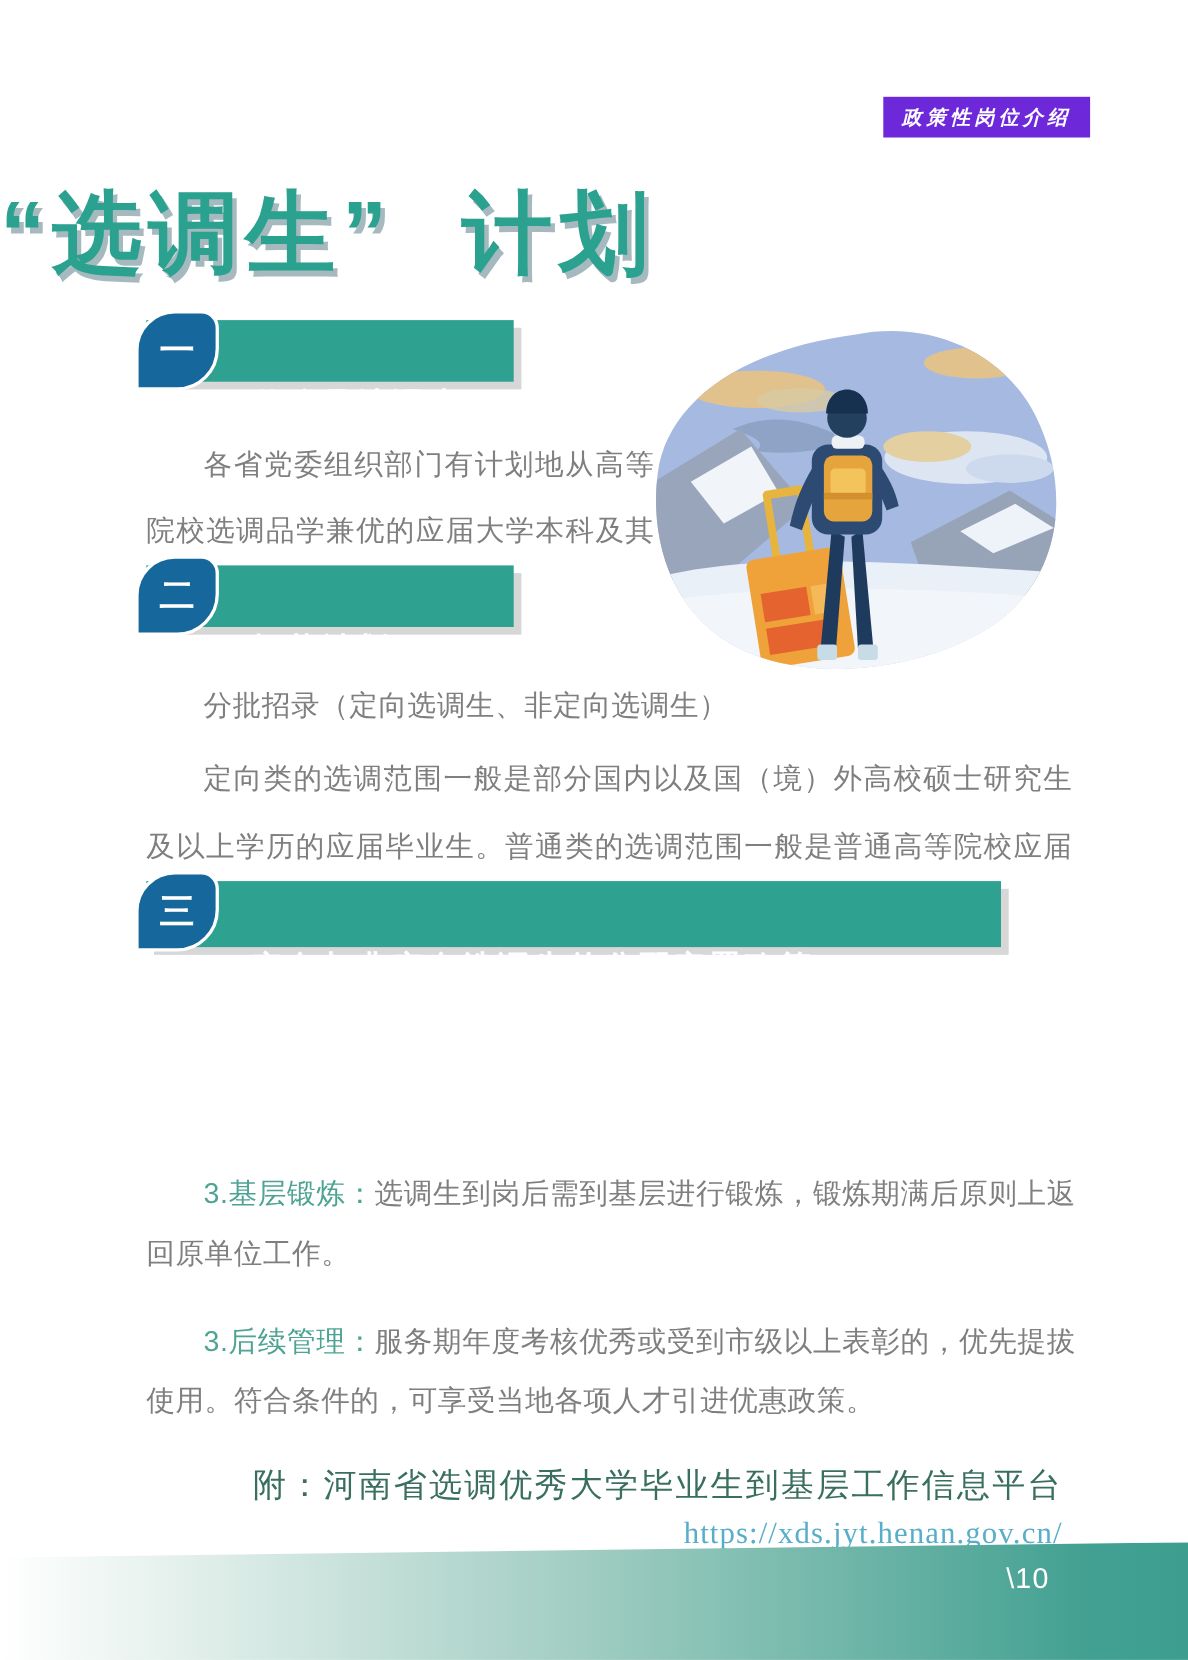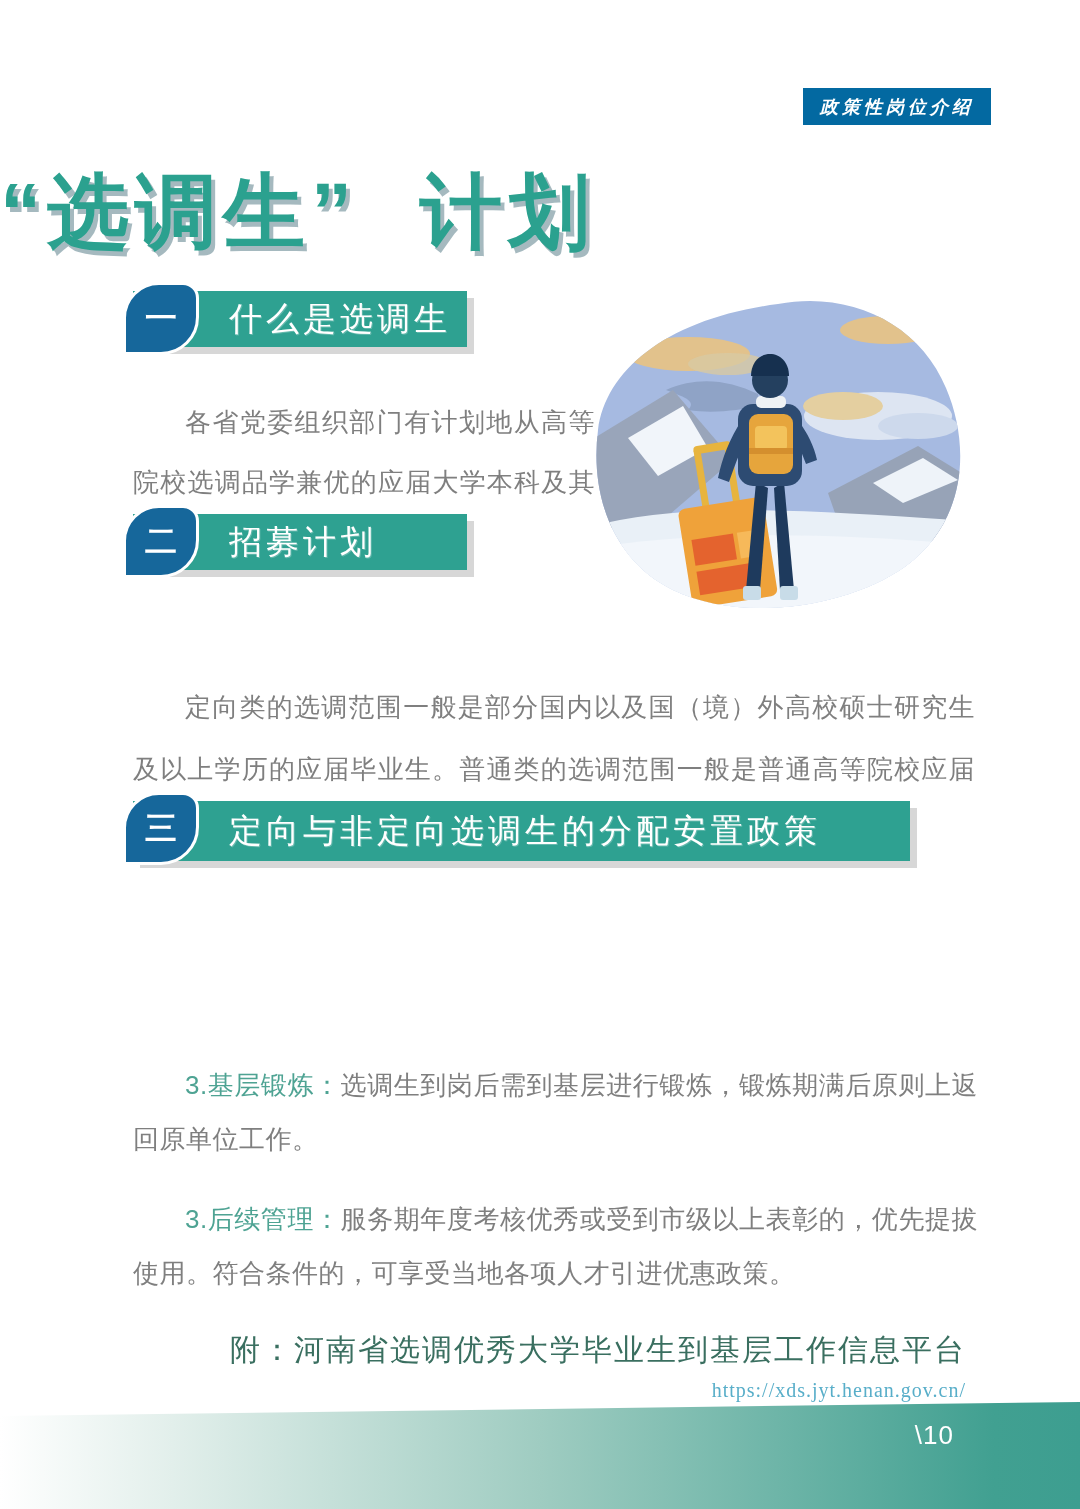--- a/index.html
+++ b/index.html
@@ -7,21 +7,21 @@
     position:relative;
     width:1080px;height:1509px;
     margin:0 auto;
     background:#ffffff;
     overflow:hidden;
     font-family:"Liberation Sans", sans-serif;
   }
   
   .header-tag{
     position:absolute;left:803px;top:88px;width:188px;height:37px;
-    background:#0369a1;color:#ffffff;
+    background:#6d28d9;color:#ffffff;
     display:flex;align-items:center;justify-content:center;
     font-size:18px;letter-spacing:4px;
     font-family:"Liberation Serif", serif;
     font-style:italic;font-weight:bold;
   }
   
   .main-title{
     position:absolute;left:0;top:158px;width:1080px;
     text-align:left;
     color:#2ba18f;
@@ -32,23 +32,24 @@
   .main-title .gap{display:inline-block;width:62px;}
   
   .banner{
     position:absolute;height:56px;
     background:#2ea191;
     box-shadow:7px 7px 0 rgba(110,110,110,.28);
   }
   .banner .heading{
     display:block;
     padding-left:96px;line-height:56px;
-    color:#ffffff;font-weight:normal;font-size:33px;letter-spacing:4px;
+    color:#ffffff;font-weight:bold;font-size:28px;letter-spacing:4px;
     white-space:nowrap;
     text-shadow:1px 1px 0 rgba(255,255,255,.25);
+    margin-top:48px;
   }
   .badge{
     position:absolute;left:-10px;top:-9px;width:76px;height:73px;
     background:#16679b;
     border:3px solid #ffffff;
     border-radius:36px 16px 38px 0;
     box-sizing:border-box;
     display:flex;align-items:center;justify-content:center;
     color:#ffffff;font-size:32px;font-weight:bold;
   }
@@ -76,21 +77,21 @@
   
   .footer-note{
     position:absolute;right:114px;top:1330px;text-align:right;
     font-family:"Liberation Serif", serif;
   }
   .footer-note .attach{
     color:#3a6f60;font-size:30px;letter-spacing:2px;font-weight:normal;
   }
   .footer-note .link{
     display:block;margin-top:8px;
-    color:#58aec9;font-size:20px;text-decoration:none;letter-spacing:1px;
+    color:#58aec9;font-size:28px;text-decoration:none;letter-spacing:1px;
   }
   
   .footer-band{
     position:absolute;left:0;top:1402px;width:1080px;height:107px;
     background:linear-gradient(to right,#ffffff 0%,#e2efeb 16%,#9fccc1 50%,#41a091 92%,#3d9e90 100%);
     clip-path:polygon(0 14px,100% 0,100% 100%,0 100%);
   }
   .page-number{
     position:absolute;right:126px;top:1420px;
     color:#ffffff;font-size:26px;letter-spacing:1px;
@@ -180,20 +181,21 @@
     <span class="heading">什么是选调生</span>
   </div>
   <p class="para para1">各省党委组织部门有计划地从高等院校选调品学兼优的应届大学本科及其以上毕业生到基层工作。</p>
 
   <div class="banner banner2">
     <div class="badge">
       <span>二</span>
     </div>
     <span class="heading">招募计划</span>
   </div>
+  <p class="para para2a">分批招录（定向选调生、非定向选调生）</p>
   <p class="para para2b">定向类的选调范围一般是部分国内以及国（境）外高校硕士研究生及以上学历的应届毕业生。普通类的选调范围一般是普通高等院校应届本科生、硕士生、博士生。</p>
 
   <div class="banner banner3">
     <div class="badge">
       <span>三</span>
     </div>
     <span class="heading">定向与非定向选调生的分配安置政策</span>
   </div>
 
   <div class="policy-list">

